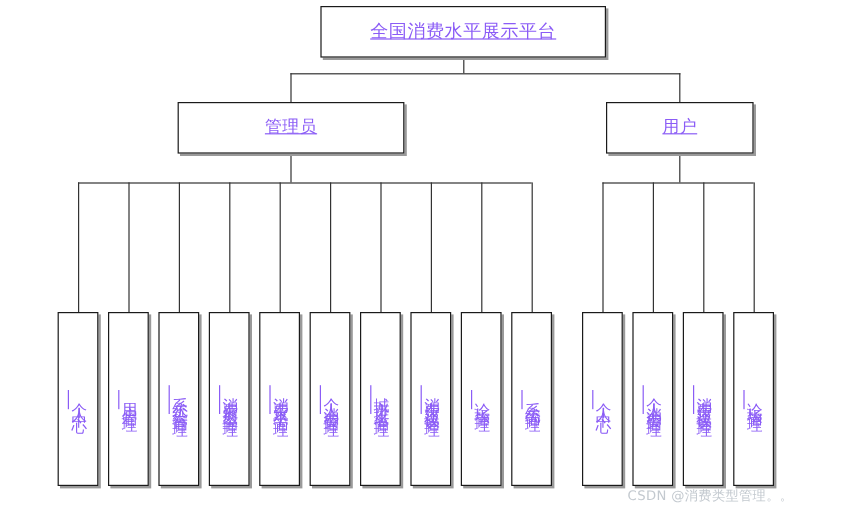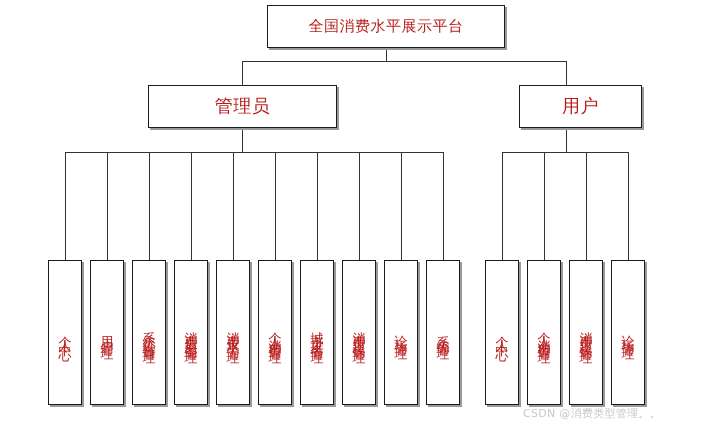--- a/index.html
+++ b/index.html
@@ -23,43 +23,44 @@
     position: absolute;
     box-sizing: border-box;
     border: 1px solid #1a1a1a;
     background: #ffffff;
     box-shadow: 2px 2px 0 0 #9a9a9a;
     display: flex;
     align-items: center;
     justify-content: center;
   }
   .node .label {
-    color: #b91c1c;
+    color: #8b5cf6;
     line-height: 1.12;
     text-align: center;
     white-space: pre-line;
+    text-decoration: underline;
   }
 
   
   #node-root {
     left: 267px;
     top: 5px;
     width: 238px;
     height: 43px;
   }
   #node-root .label { font-size: 15px; letter-spacing: 0.5px; }
 
   
   .node-l2 {
     top: 85px;
     height: 43px;
   }
-  .node-l2 .label { font-size: 18px; letter-spacing: 0.5px; }
+  .node-l2 .label { font-size: 14px; letter-spacing: 0.5px; }
   #node-admin { left: 148px; width: 189px; }
-  #node-user  { left: 519px; width: 123px; }
+  #node-user  { left: 505px; width: 123px; }
 
   
   .node-leaf {
     top: 260px;
     height: 145px;
     width: 34px;
   }
   .node-leaf .label {
     writing-mode: vertical-rl;
     text-orientation: upright;

